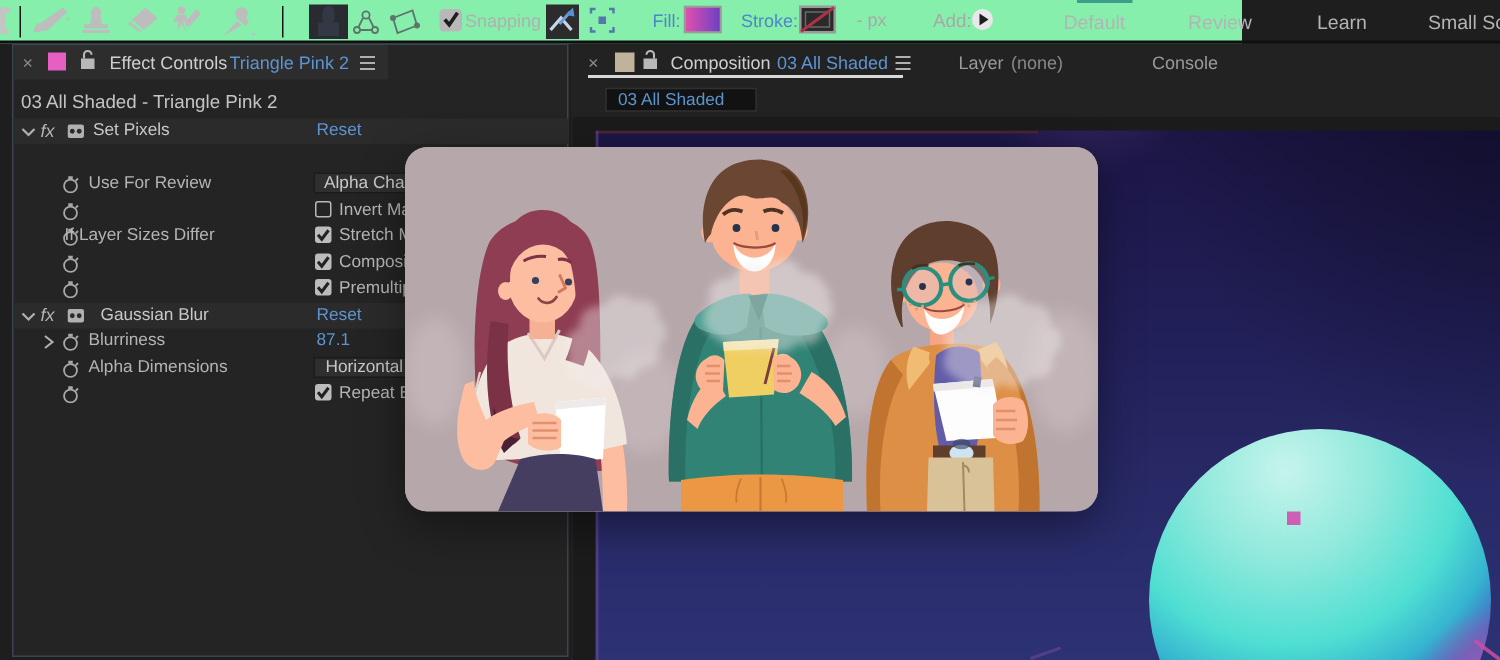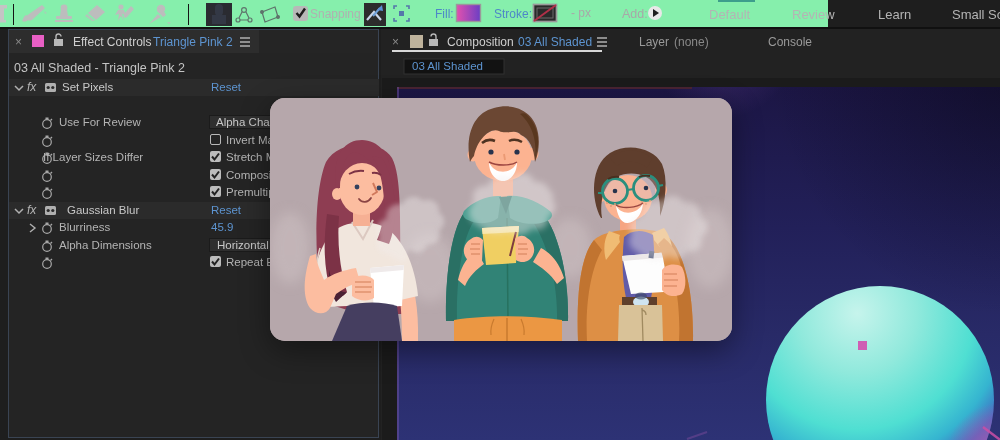--- a/index.html
+++ b/index.html
@@ -226,21 +226,21 @@
   <div class="row" style="top:189px">
     <svg class="abs" style="left:19px;top:4px" width="10" height="10">
         <path d="M2,1 L7,5 L2,9" stroke="#b0b0b0" stroke-width="1.4" fill="none"></path>
       </svg>
     <svg class="abs" style="left:32px;top:3px" width="12" height="12">
         <circle cx="6" cy="7" r="4.3" fill="none" stroke="#a8a8a8" stroke-width="1.2"></circle>
         <rect x="4.5" y="0.5" width="3" height="2" fill="#a8a8a8"></rect>
         <path d="M9.5,3.5 l1.5,-1.5" stroke="#a8a8a8" stroke-width="1.2"></path>
       </svg>
     <span class="abs" style="left:50px">Blurriness</span>
-    <span class="abs" style="left:202px;color:#5d94d0">45.9</span>
+    <span class="abs" style="left:202px;color:#5d94d0">87.1</span>
   </div>
   <div class="row" style="top:207px">
     <svg class="abs" style="left:32px;top:3px" width="12" height="12">
         <circle cx="6" cy="7" r="4.3" fill="none" stroke="#a8a8a8" stroke-width="1.2"></circle>
         <rect x="4.5" y="0.5" width="3" height="2" fill="#a8a8a8"></rect>
         <path d="M9.5,3.5 l1.5,-1.5" stroke="#a8a8a8" stroke-width="1.2"></path>
       </svg>
     <span class="abs" style="left:50px">Alpha Dimensions</span>
     <div class="valbox" style="left:200px;top:1px;width:169px"></div>
     <span class="abs" style="left:208px;color:#c8c8c8">Horizontal and Verti</span>

